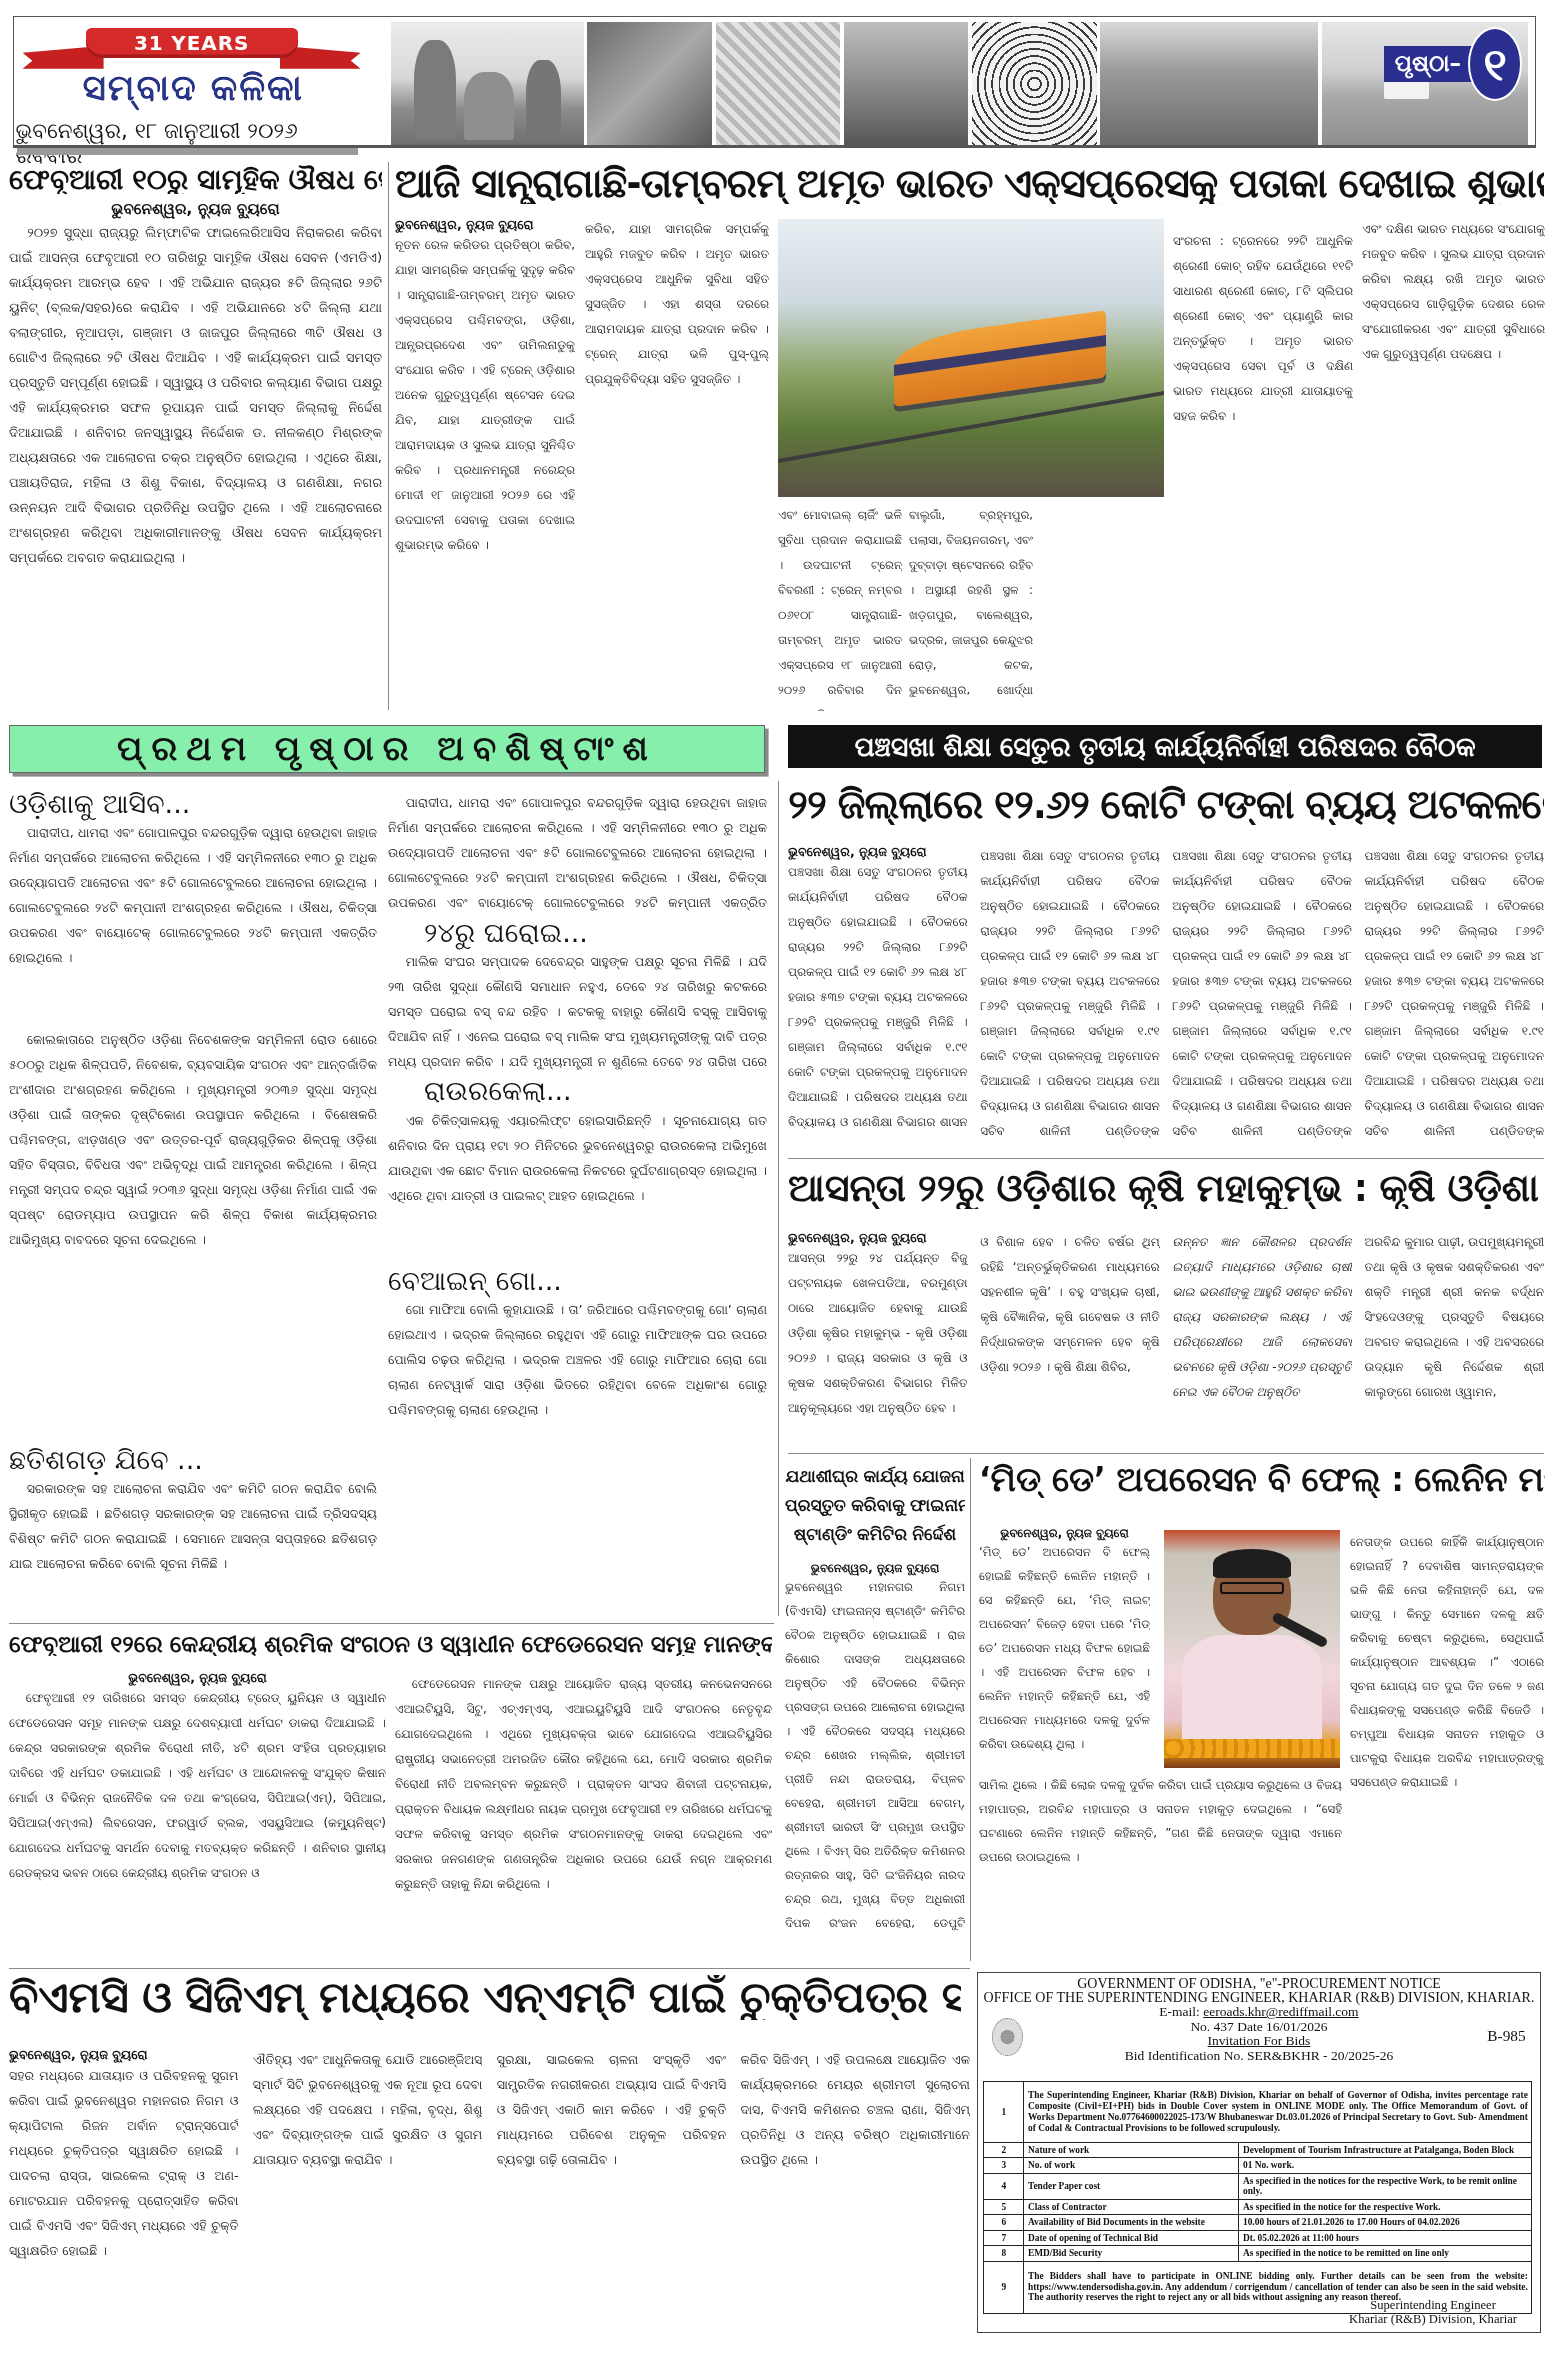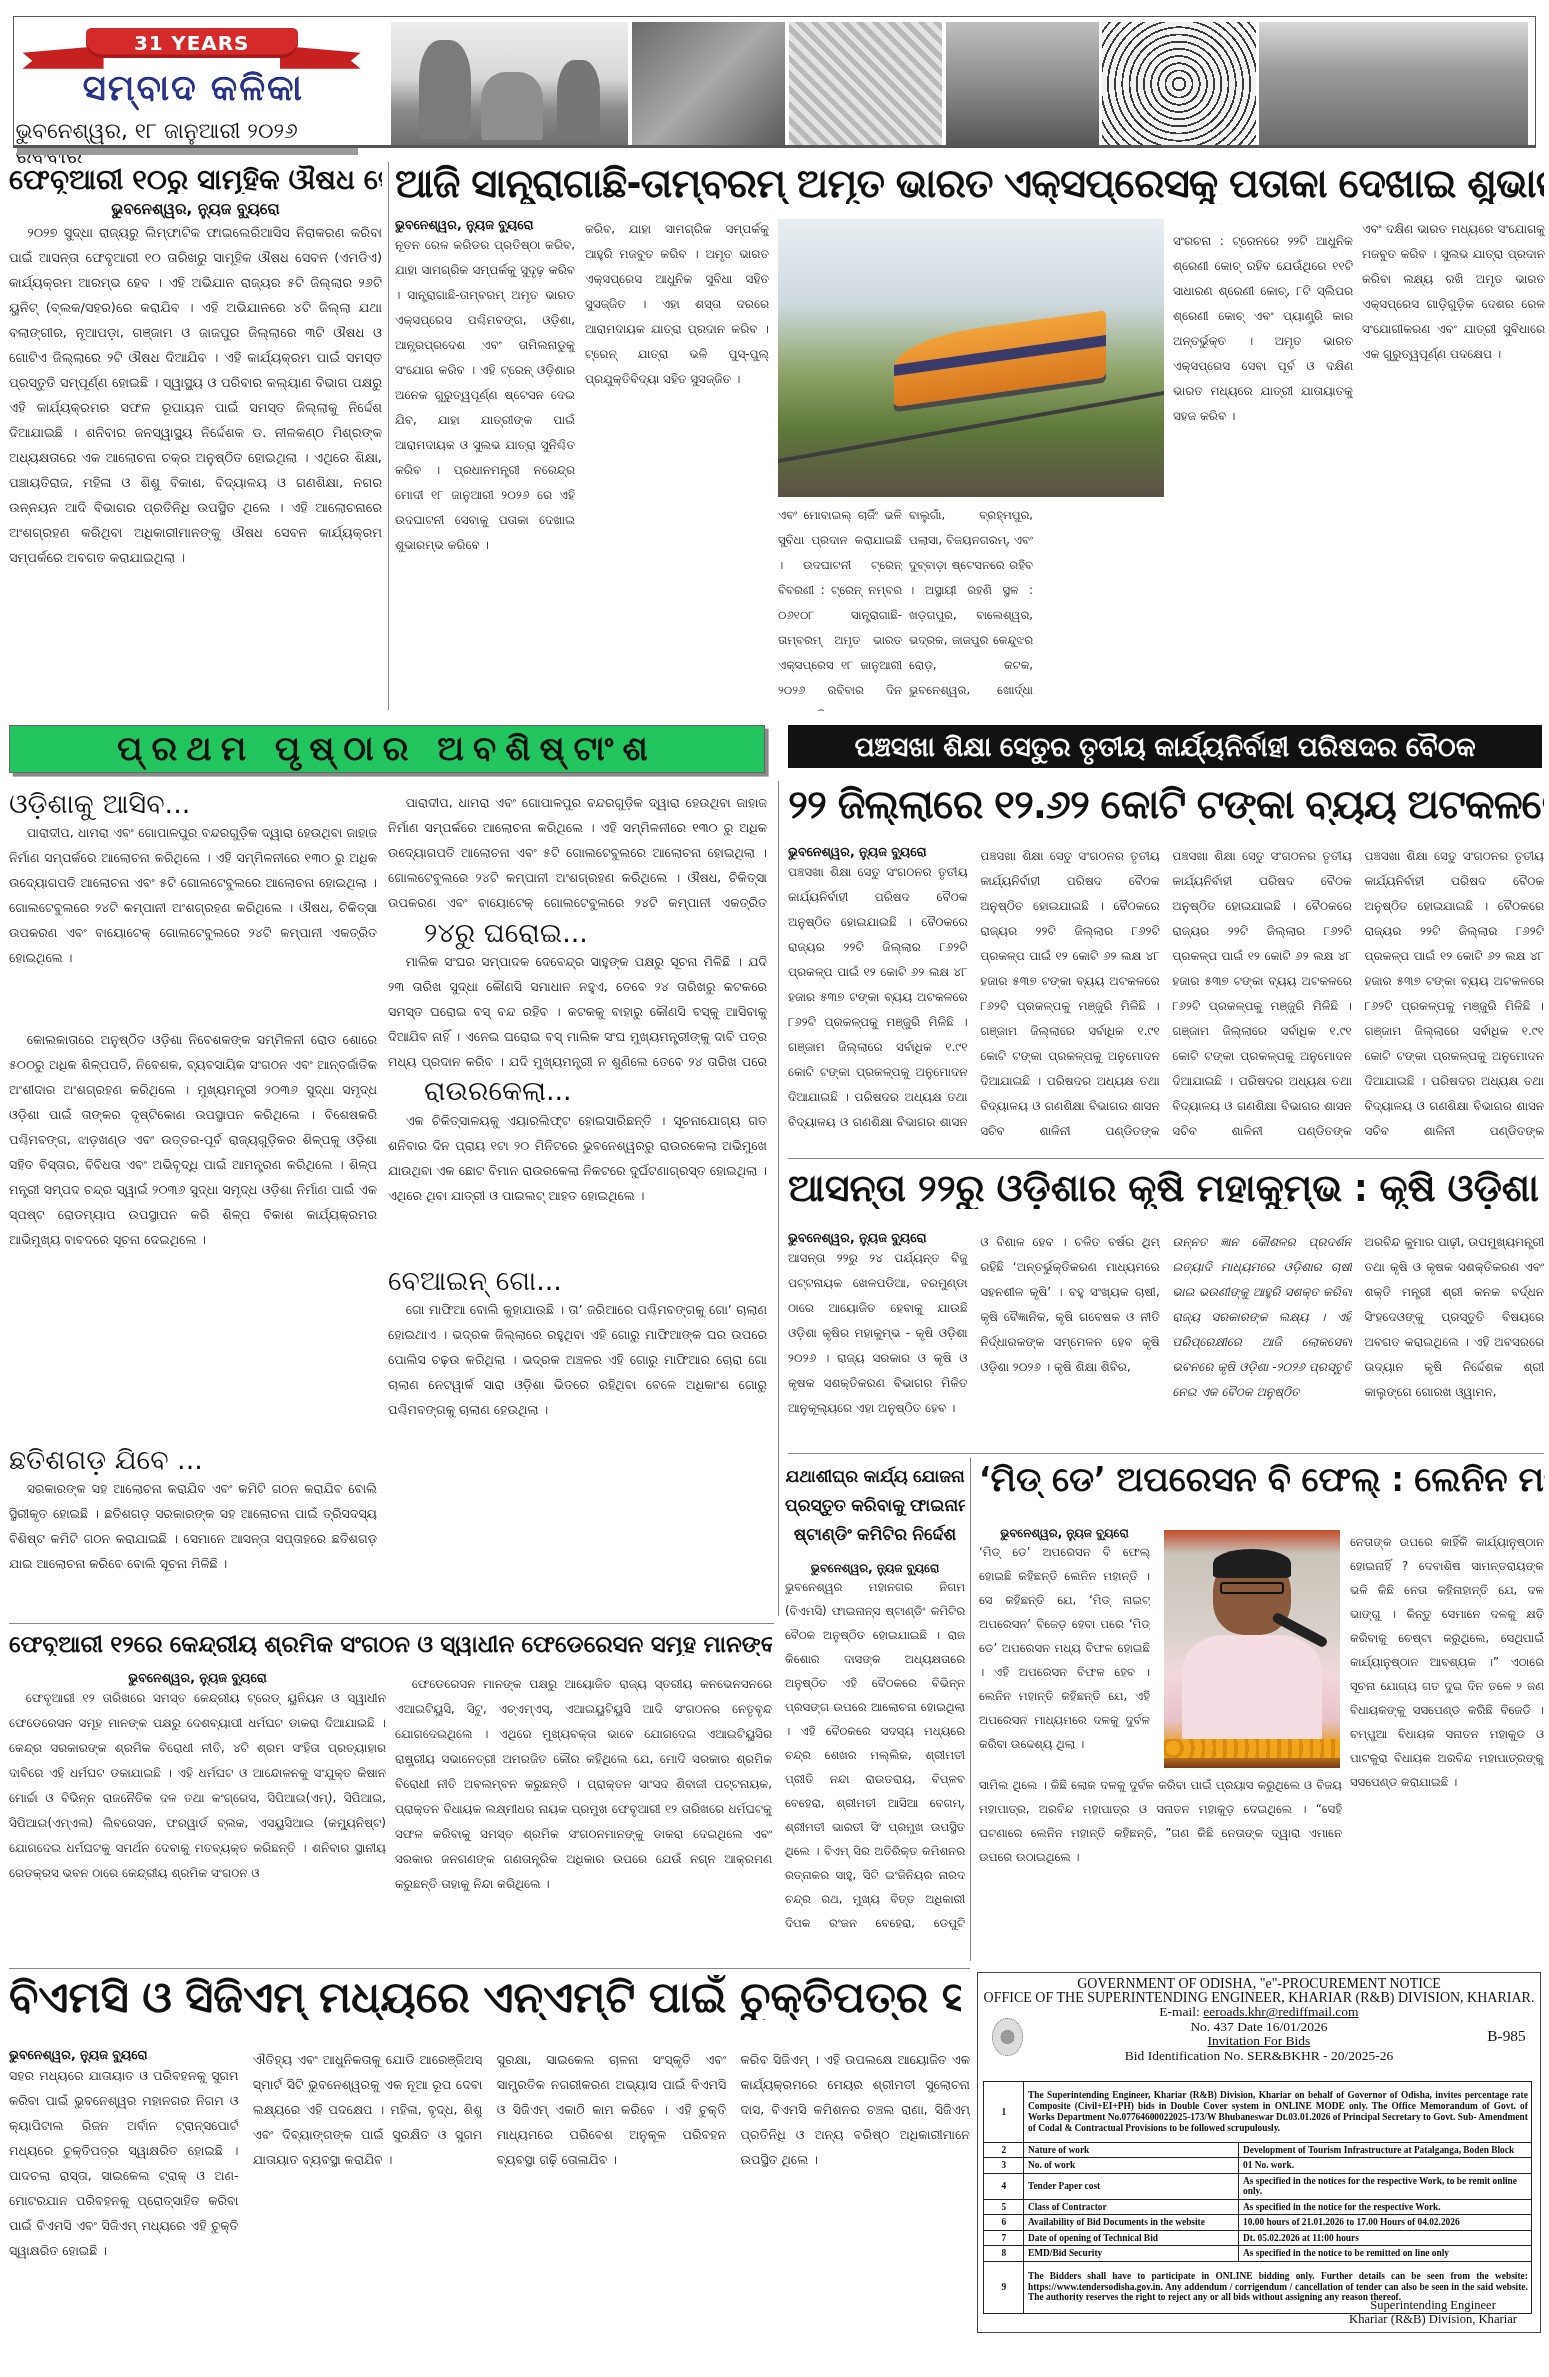--- a/index.html
+++ b/index.html
@@ -43,21 +43,21 @@
   .sub { font-size: 27px; font-weight: normal; color: #111; line-height: 1.2; }
   .imgbox { position: absolute; overflow: hidden; }
 
   
   .train-img { background: linear-gradient(180deg,#e8eef2 0%,#cfd9e0 30%,#8fa46a 55%,#5f7a3a 75%,#5a5046 100%); }
   .train-body { position: absolute; left: 30%; top: 38%; width: 55%; height: 24%; background: linear-gradient(180deg,#f2a33a,#d9781f); border-radius: 40% 5.4px 5.4px 5.4px; transform: skewY(-8deg); box-shadow: 0 5.4px 0 #4a4a4a; }
   .train-stripe { position: absolute; left: 30%; top: 47%; width: 55%; height: 4%; background: #3b3b6b; transform: skewY(-8deg); }
   .rail { position: absolute; left: 0; top: 74%; width: 100%; height: 3.6px; background: #3d3d3d; transform: skewY(-10deg); }
 
   
-  .banner-grey { background: #22c55e; border: 1.8px solid #666; box-shadow: 3.6px 3.6px 0 #8a8a8a; text-align: center; }
+  .banner-grey { background: #86efac; border: 1.8px solid #666; box-shadow: 3.6px 3.6px 0 #8a8a8a; text-align: center; }
   .banner-black { background: #111; color: #fff; text-align: center; }
 
   
   .portrait { background: linear-gradient(180deg,#c24d2c 0%,#c9c3ba 10%,#d6d0c8 40%,#f1d8dc 60%,#e8c2c8 80%,#e39a1b 92%,#7a3a1a 100%); }
   .head { position: absolute; left: 28%; top: 10%; width: 44%; height: 34%; background: #8a5a3c; border-radius: 46% 46% 40% 40%; }
   .hair { position: absolute; left: 28%; top: 8%; width: 44%; height: 12%; background: #1e1e1e; border-radius: 50% 50% 10% 10%; }
   .glasses { position: absolute; left: 32%; top: 22%; width: 36%; height: 5%; border: 2.7px solid #111; border-radius: 3.6px; }
   .shirt { position: absolute; left: 10%; top: 44%; width: 80%; height: 50%; background: #f3dde2; border-radius: 30% 30% 0 0; }
   .mic { position: absolute; left: 60%; top: 40%; width: 34%; height: 4%; background: #222; transform: rotate(28deg); border-radius: 5.4px; }
   .flowers { position: absolute; left: 0; bottom: 4%; width: 100%; height: 8%; background: repeating-radial-gradient(circle at 9px 9px,#f0a51a 0 7.2px,#d98b10 7.2px 10.8px); }
@@ -94,20 +94,27 @@
     <div class="photo temple">
       <div class="shape-dome" style="left:12%;top:14%;width:22%;height:80%;"></div>
       <div class="shape-dome" style="left:38%;top:40%;width:26%;height:55%;background:#8f8f8f"></div>
       <div class="shape-dome" style="left:70%;top:30%;width:18%;height:65%;background:#767676"></div>
     </div>
     <div class="photo craft"></div>
     <div class="photo painting"></div>
     <div class="photo children"></div>
     <div class="photo pattachitra"></div>
     <div class="photo dancers"></div>
+    <div class="photo lake">
+      <div class="shape-dome" style="left:30%;top:32%;width:22%;height:30%;background:#f2f2f2;border-radius:30% 30% 1.8px 1.8px"></div>
+      <div class="page-badge">
+        <span class="label">ପୃଷ୍ଠା–</span>
+        <span class="num">୧</span>
+      </div>
+    </div>
   </div>
 </header>
 <div class="masthead-rule"></div>
 
 <div class="abs" style="left:9px;top:165px;width:373px;">
   <div class="headline" style="font-size:28px;">ଫେବୃଆରୀ ୧୦ରୁ ସାମୂହିକ ଔଷଧ ସେବନ କାର୍ଯ୍ୟକ୍ରମ</div>
   <div class="byline" style="margin-top:5.4px;">ଭୁବନେଶ୍ୱର, ନ୍ୟୁଜ ବ୍ୟୁରୋ</div>
   <div class="body" style="height:467px;margin-top:1.8px;">
     <p>୨୦୨୭ ସୁଦ୍ଧା ରାଜ୍ୟରୁ ଲିମ୍ଫାଟିକ ଫାଇଲେରିଆସିସ ନିରାକରଣ କରିବା ପାଇଁ ଆସନ୍ତା ଫେବୃଆରୀ ୧୦ ତାରିଖରୁ ସାମୂହିକ ଔଷଧ ସେବନ (ଏମଡିଏ) କାର୍ଯ୍ୟକ୍ରମ ଆରମ୍ଭ ହେବ । ଏହି ଅଭିଯାନ ରାଜ୍ୟର ୫ଟି ଜିଲ୍ଲାର ୨୬ଟି ୟୁନିଟ୍ (ବ୍ଲକ/ସହର)ରେ କରାଯିବ । ଏହି ଅଭିଯାନରେ ୪ଟି ଜିଲ୍ଲା ଯଥା ବଲାଙ୍ଗୀର, ନୂଆପଡ଼ା, ଗଞ୍ଜାମ ଓ ଜାଜପୁର ଜିଲ୍ଲାରେ ୩ଟି ଔଷଧ ଓ ଗୋଟିଏ ଜିଲ୍ଲାରେ ୨ଟି ଔଷଧ ଦିଆଯିବ । ଏହି କାର୍ଯ୍ୟକ୍ରମ ପାଇଁ ସମସ୍ତ ପ୍ରସ୍ତୁତି ସମ୍ପୂର୍ଣ୍ଣ ହୋଇଛି । ସ୍ୱାସ୍ଥ୍ୟ ଓ ପରିବାର କଲ୍ୟାଣ ବିଭାଗ ପକ୍ଷରୁ ଏହି କାର୍ଯ୍ୟକ୍ରମର ସଫଳ ରୂପାୟନ ପାଇଁ ସମସ୍ତ ଜିଲ୍ଲାକୁ ନିର୍ଦ୍ଦେଶ ଦିଆଯାଇଛି । ଶନିବାର ଜନସ୍ୱାସ୍ଥ୍ୟ ନିର୍ଦ୍ଦେଶକ ଡ. ନୀଳକଣ୍ଠ ମିଶ୍ରଙ୍କ ଅଧ୍ୟକ୍ଷତାରେ ଏକ ଆଲୋଚନା ଚକ୍ର ଅନୁଷ୍ଠିତ ହୋଇଥିଲା । ଏଥିରେ ଶିକ୍ଷା, ପଞ୍ଚାୟତିରାଜ, ମହିଳା ଓ ଶିଶୁ ବିକାଶ, ବିଦ୍ୟାଳୟ ଓ ଗଣଶିକ୍ଷା, ନଗର ଉନ୍ନୟନ ଆଦି ବିଭାଗର ପ୍ରତିନିଧି ଉପସ୍ଥିତ ଥିଲେ । ଏହି ଆଲୋଚନାରେ ଅଂଶଗ୍ରହଣ କରିଥିବା ଅଧିକାରୀମାନଙ୍କୁ ଔଷଧ ସେବନ କାର୍ଯ୍ୟକ୍ରମ ସମ୍ପର୍କରେ ଅବଗତ କରାଯାଇଥିଲା ।</p>
   </div>

